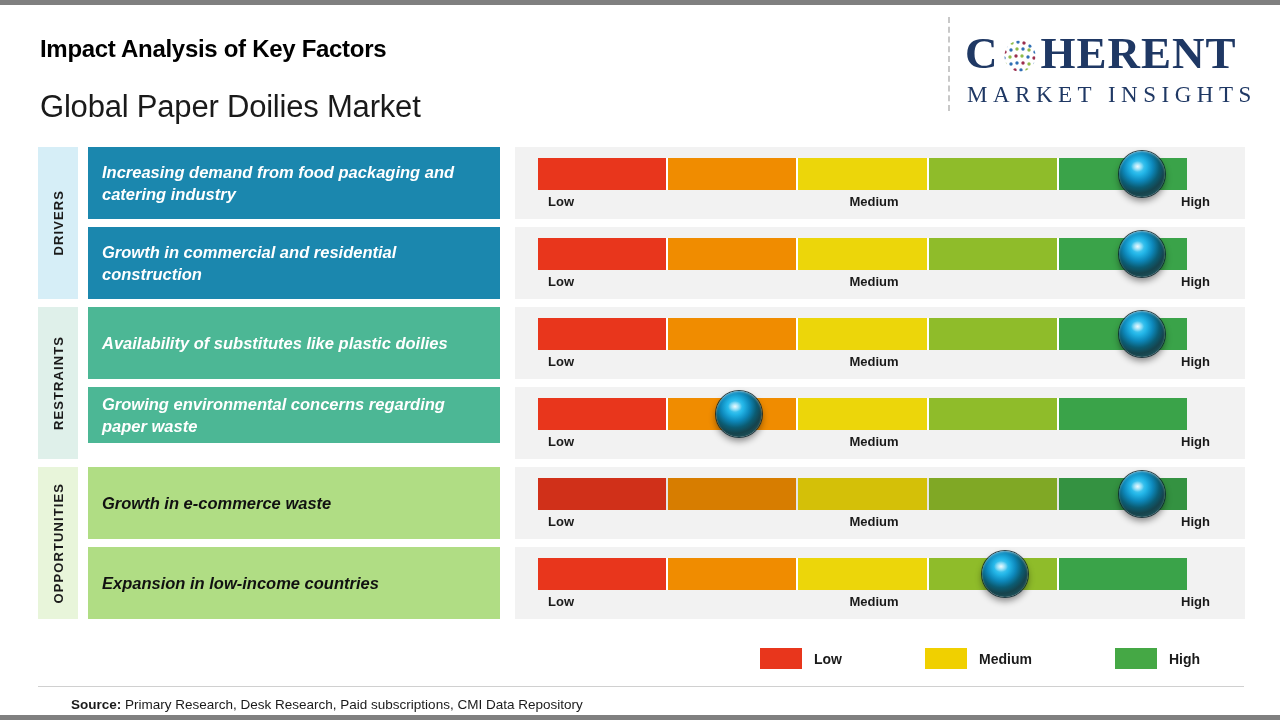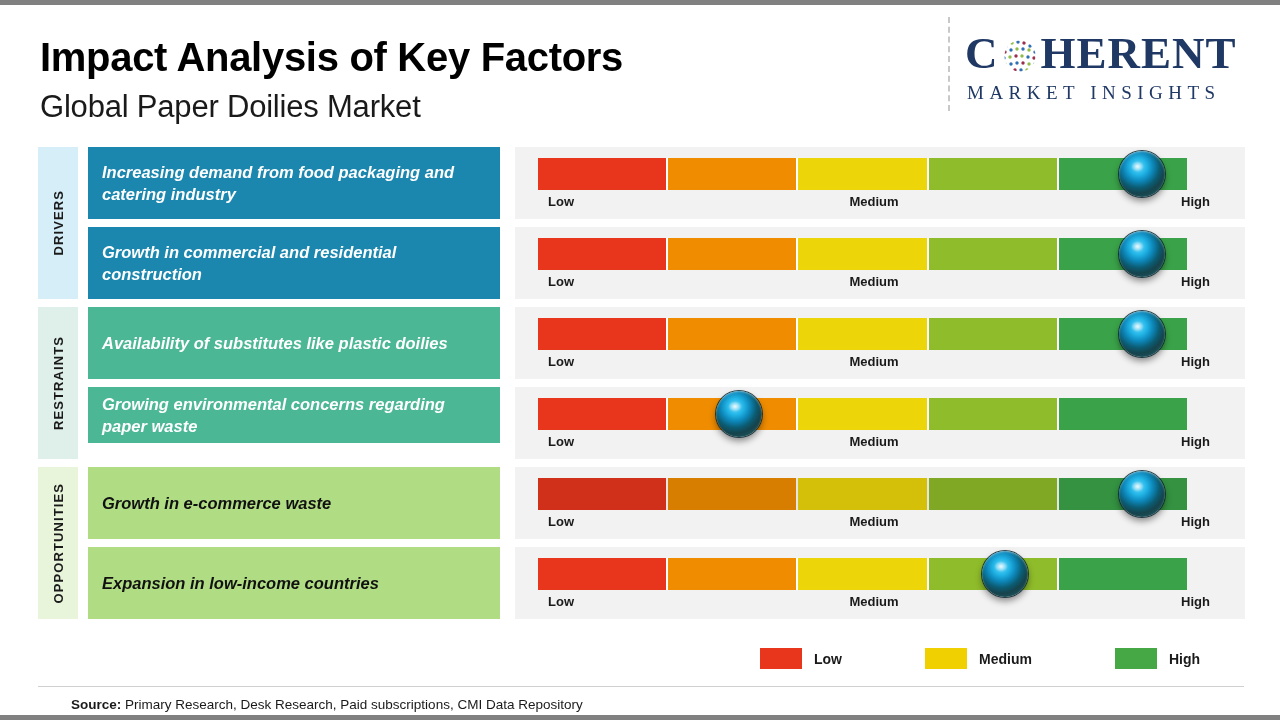--- a/index.html
+++ b/index.html
@@ -20,21 +20,21 @@
     border-top: 5px solid #808080;
     border-bottom: 5px solid #808080;
   }
 
   
   #header { position: absolute; left: 0; top: 0; width: 1280px; height: 132px; }
 
   #title-main {
     position: absolute;
     left: 40px; top: 30px;
-    font-size: 40px;
+    font-size: 24px;
     font-weight: bold;
     color: #000000;
     letter-spacing: -0.3px;
     white-space: nowrap;
   }
   #title-sub {
     position: absolute;
     left: 40px; top: 84px;
     font-size: 31px;
     font-weight: normal;
@@ -61,21 +61,21 @@
     letter-spacing: 1px;
     white-space: nowrap;
     display: flex;
     align-items: center;
   }
   #logo-globe { display: inline-block; width: 40px; height: 40px; margin: 0 1px; position: relative; top: 2px; }
   #logo-tag {
     position: absolute; left: 2px; top: 55px;
     width: 298px;
     font-family: "Liberation Serif", serif;
-    font-size: 19px;
+    font-size: 23px;
     font-weight: normal;
     color: #1f3864;
     letter-spacing: 5.5px;
     white-space: nowrap;
   }
 
   
   #matrix { position: absolute; left: 0; top: 132px; width: 1280px; height: 485px; }
 
   .cat-label {

